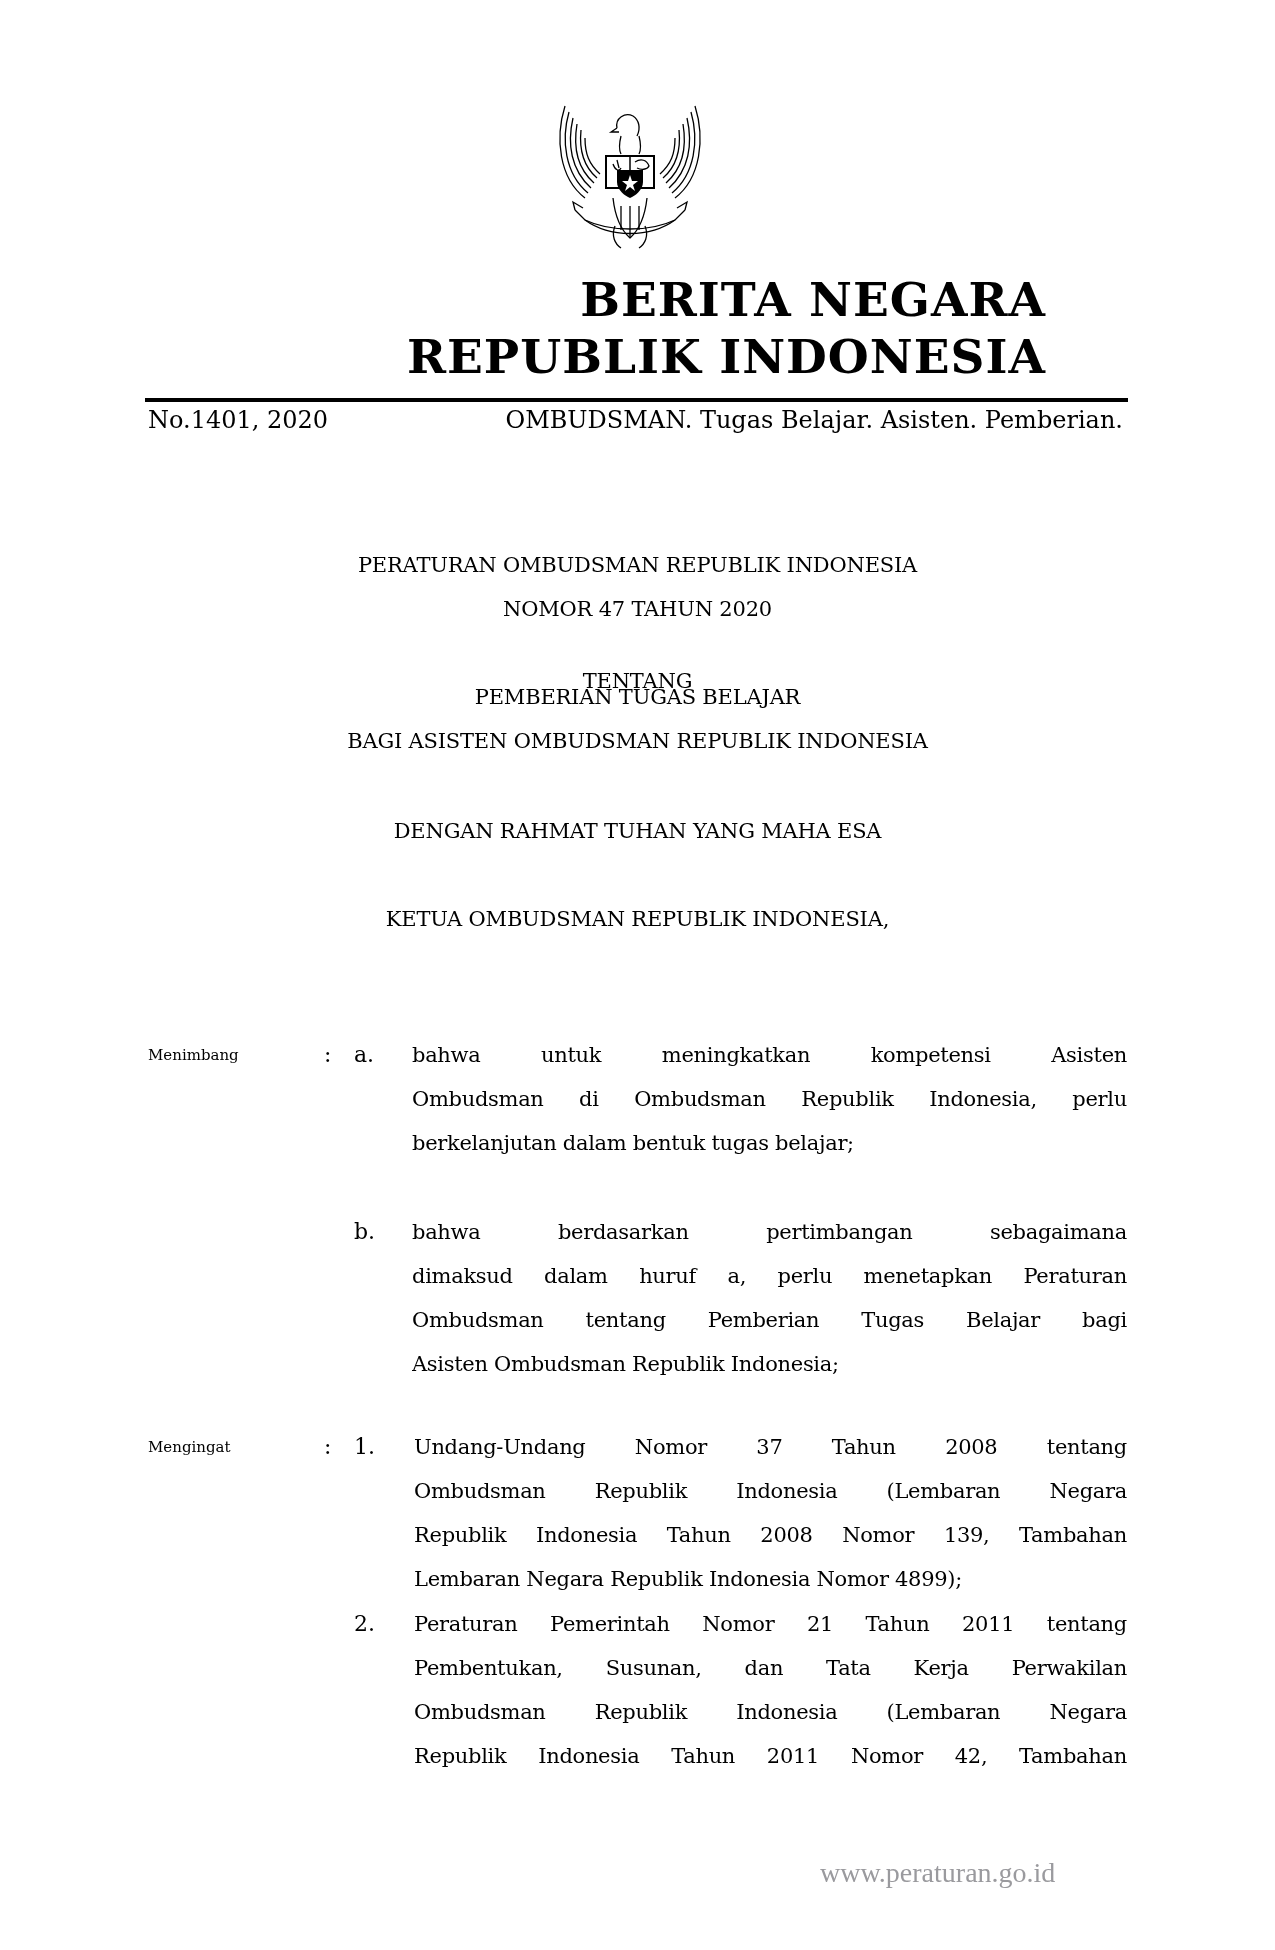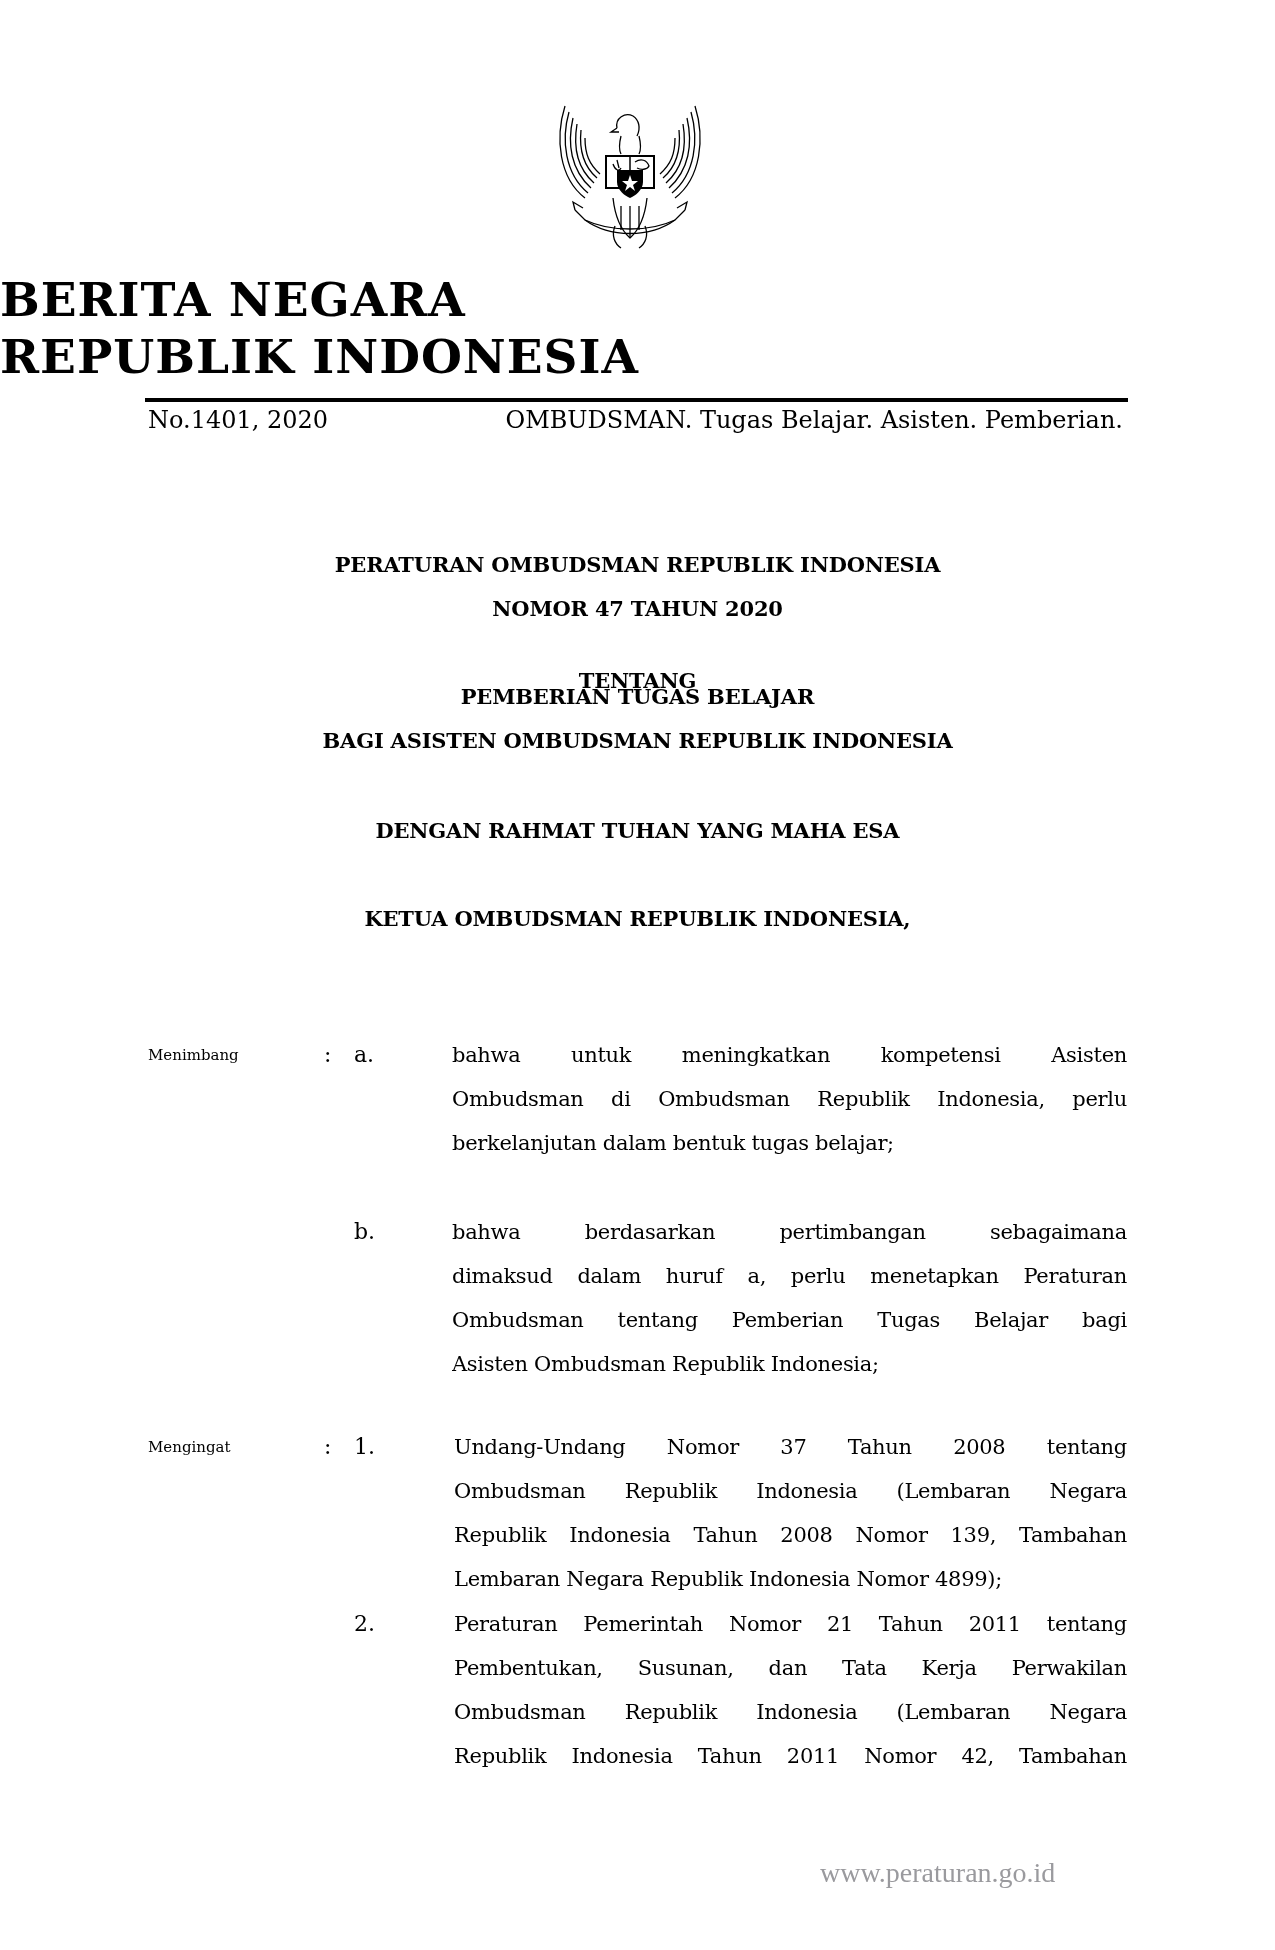--- a/index.html
+++ b/index.html
@@ -1,37 +1,37 @@
 <!DOCTYPE html>
 <html><head>
 <meta charset="utf-8">
 <style>
   html, body { margin: 0; padding: 0; background: #ffffff; }
   body { width: 1275px; height: 1950px; position: relative; overflow: hidden; color: #000; }
   .abs { position: absolute; }
 
   #emblem { left: 555px; top: 98px; width: 150px; height: 160px; }
 
-  .title { left: 0; width: 1035px; text-align: left; font-family: "DejaVu Serif", serif; font-weight: bold; font-size: 47px; letter-spacing: 1px; line-height: 1; }
+  .title { left: 11px; width: 1035px; text-align: right; font-family: "DejaVu Serif", serif; font-weight: bold; font-size: 47px; letter-spacing: 1px; line-height: 1; }
   #title1 { top: 276px; }
   #title2 { top: 333px; }
 
   #rule { left: 145px; width: 983px; top: 398px; height: 4px; background: #000; }
 
   .meta { top: 404px; font-size: 24px; line-height: 32px; font-family: "DejaVu Serif", serif; }
   #meta-left { left: 148px; }
   #meta-right { right: 152px; }
 
-  .center-line { left: 0; width: 1275px; text-align: center; font-family: "DejaVu Serif", serif; font-size: 21px; line-height: 30px; letter-spacing: -0.2px; font-weight: bold; }
+  .center-line { left: 0; width: 1275px; text-align: center; font-family: "DejaVu Serif", serif; font-size: 21px; line-height: 30px; letter-spacing: -0.2px; }
 
   .label { left: 148px; font-family: "DejaVu Serif", serif; font-size: 15px; line-height: 30px; }
   .colon { left: 324px; font-family: "DejaVu Serif", serif; font-size: 22px; line-height: 30px; }
   .num { left: 354px; font-family: "DejaVu Serif", serif; font-size: 22px; line-height: 30px; }
   .body-para { left: 412px; width: 715px; font-family: "DejaVu Serif", serif; font-size: 21px; line-height: 44px; text-align: justify; letter-spacing: -0.3px; }
-  .body-para span.ln { display: block; text-align: justify; text-align-last: justify; height: 44px; white-space: nowrap; overflow: hidden; margin-left: 40px; }
+  .body-para span.ln { display: block; text-align: justify; text-align-last: justify; height: 44px; white-space: nowrap; overflow: hidden; }
   .body-para span.ln.last { text-align-last: left; }
 
   #footer { left: 820px; top: 1855px; width: 305px; text-align: left; font-family: Liberation Serif, serif; font-size: 28px; line-height: 36px; color: #9a9a9e; }
 </style>
 </head>
 <body>
 
 <svg id="emblem" class="abs" viewBox="0 0 150 160" xmlns="http://www.w3.org/2000/svg">
   <g fill="none" stroke="#000" stroke-width="1.3">
 

